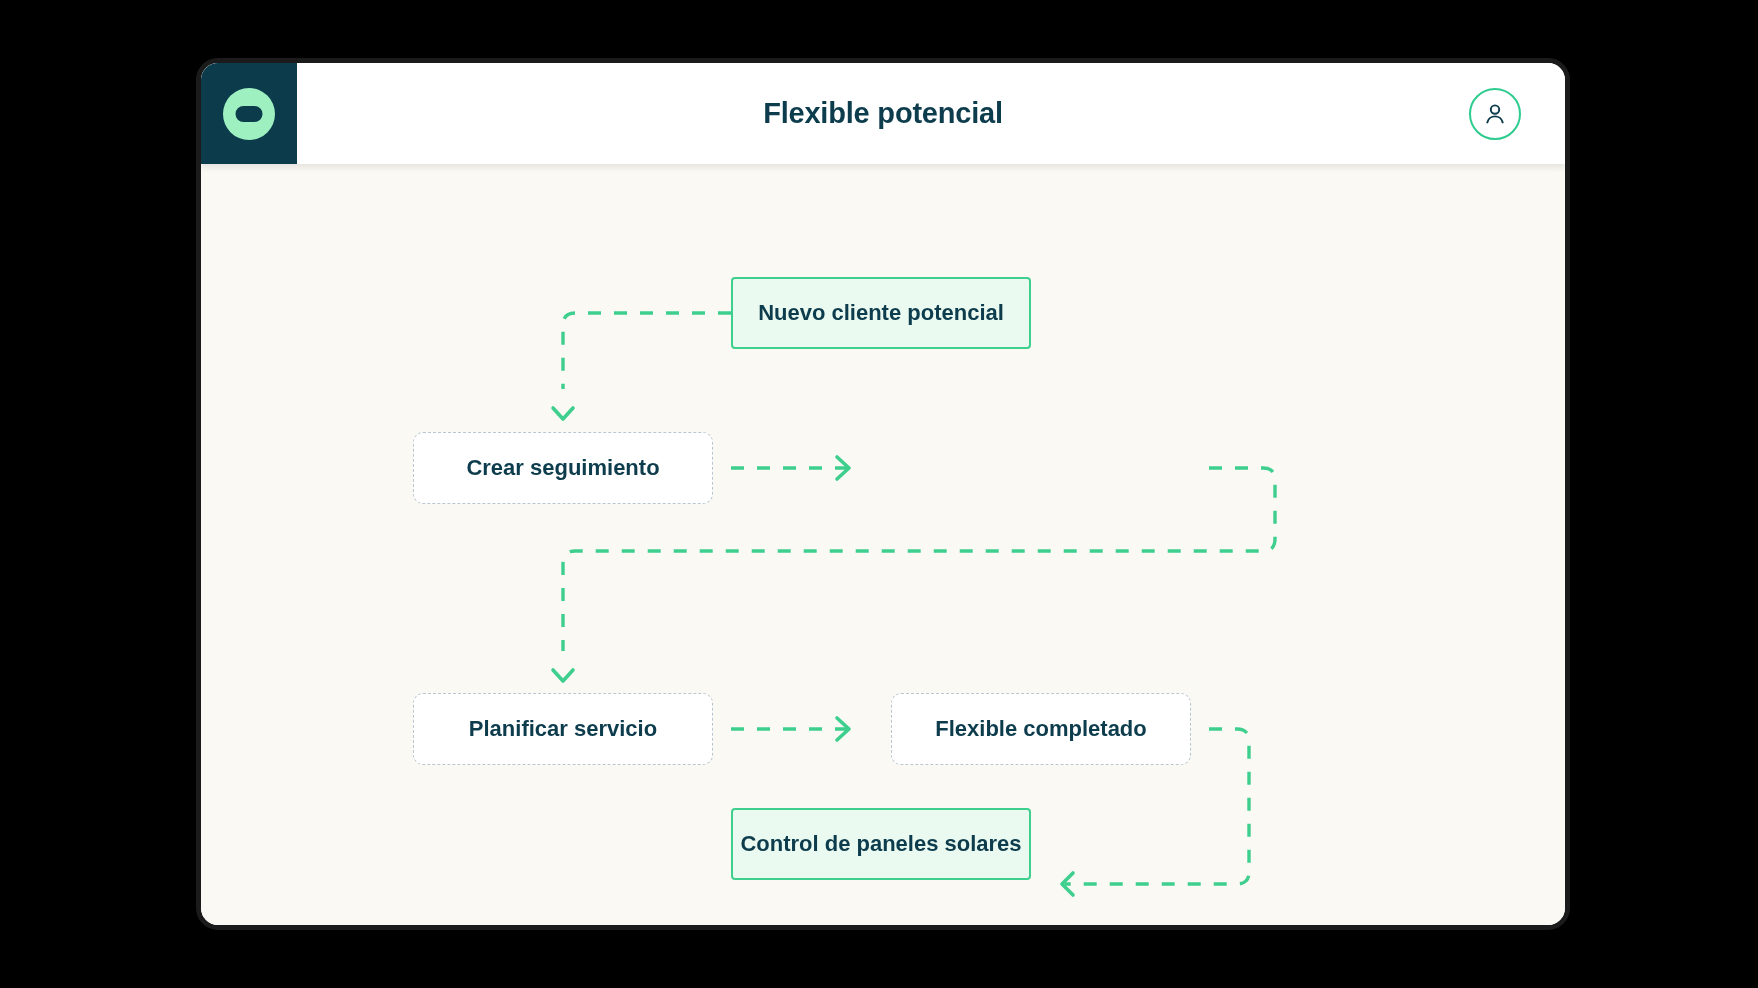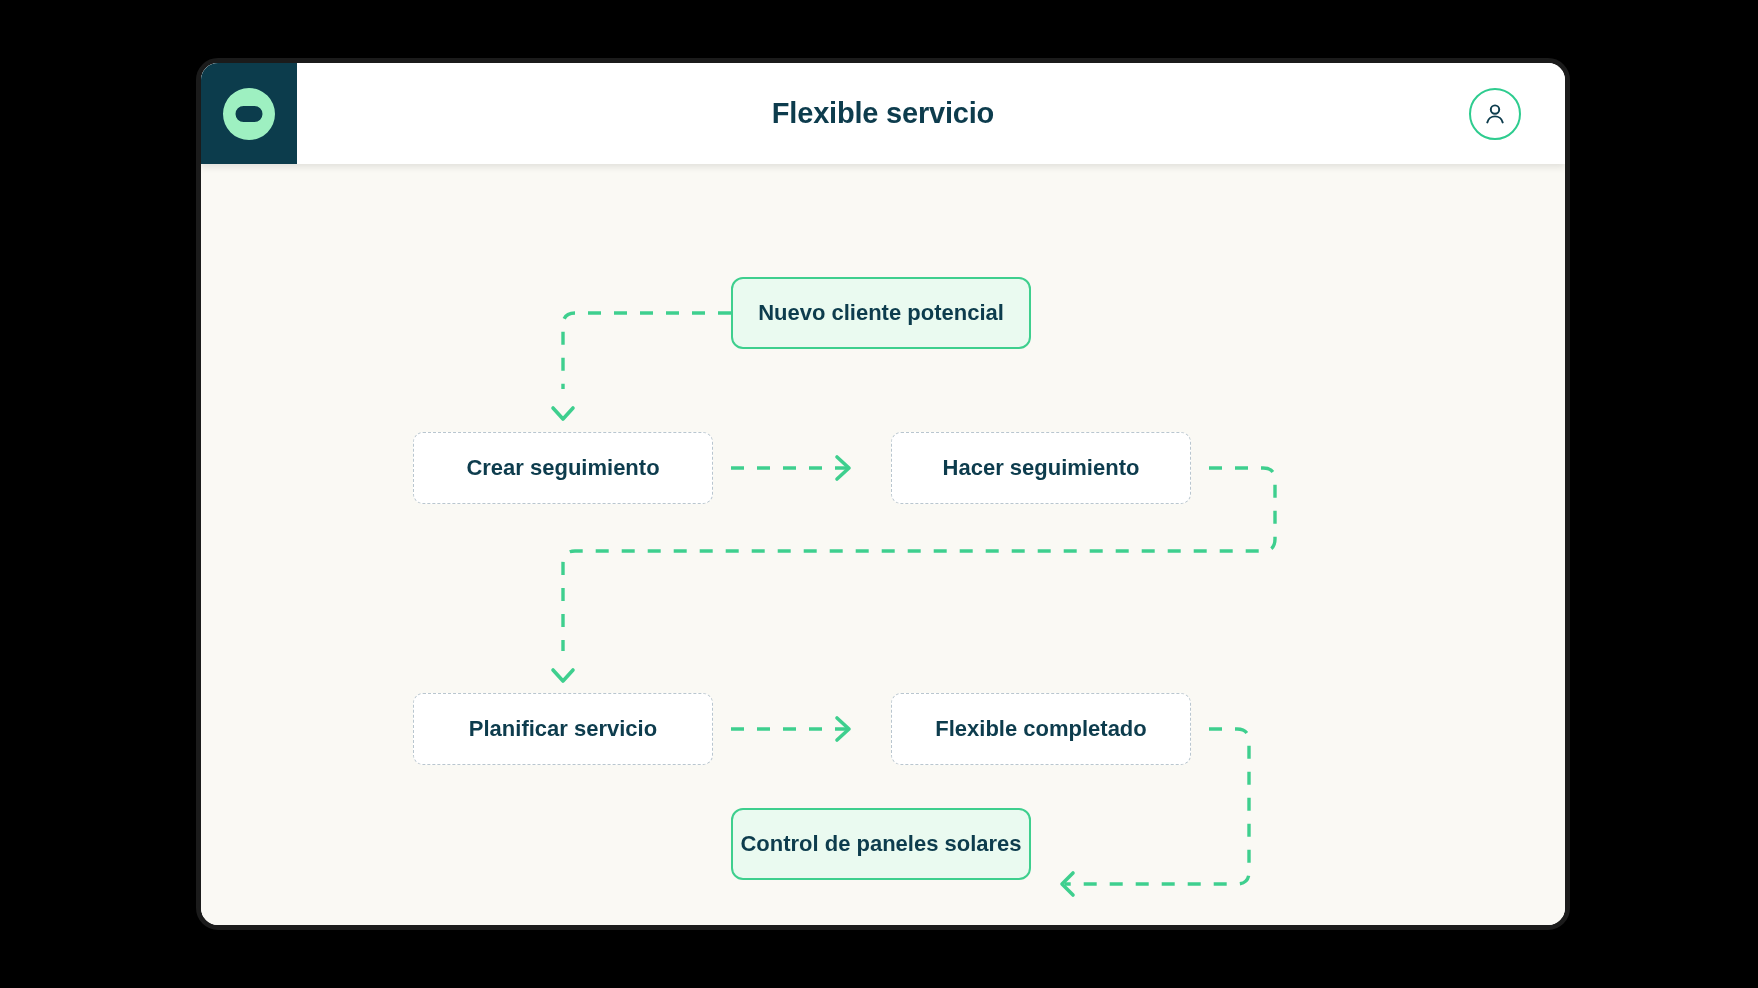--- a/index.html
+++ b/index.html
@@ -121,21 +121,21 @@
     font-weight: bold;
     color: #0d3c4d;
     white-space: nowrap;
     cursor: pointer;
     z-index: 3;
   }
 
   .node.solid {
     background: #eafaf0;
     border: 2.4px solid #3ecf8e;
-    border-radius: 12px;
+    border-radius: 4px;
   }
 
   .node.dashed {
     background: #ffffff;
     border: 1.8px dashed #b9c6cf;
     border-radius: 10px;
   }
 
   #node-nuevo    { left: 530px; top: 113px; width: 300px; height: 72px; }
   #node-crear    { left: 212px; top: 268px; width: 300px; height: 72px; }
@@ -153,21 +153,21 @@
 
     <div id="app-header">
 
       <div id="logo-tile">
         <svg id="logo-mark" width="56" height="56" viewBox="0 0 56 56">
           <path fill="#9ef0c1" d="M28 2A26 26 0 1 0 28 54A26 26 0 1 0 28 2Z
                    M22.5 20h11a8 8 0 0 1 0 16h-11a8 8 0 0 1 0-16Z" fill-rule="evenodd"></path>
         </svg>
       </div>
 
-      <div id="header-title">Flexible servicio</div>
+      <div id="header-title">Flexible potencial</div>
 
       <div id="avatar-button">
         <svg width="28" height="28" viewBox="0 0 24 24">
           <circle cx="12" cy="8.2" r="3.6" fill="none" stroke="#0d3c4d" stroke-width="1.7"></circle>
           <path d="M5.4 19.2a6.8 6.8 0 0 1 13.2 0" fill="none" stroke="#0d3c4d" stroke-width="1.7" stroke-linecap="round"></path>
         </svg>
       </div>
     </div>
 
     <div id="workflow-canvas">
@@ -194,21 +194,20 @@
           <polyline points="352,506 362,517 372,506"></polyline>
           <polyline points="636,554 648,565 636,576"></polyline>
           <polyline points="872,709 861,720 872,731"></polyline>
         </g>
       </svg>
 
       <div class="node solid" id="node-nuevo">Nuevo cliente potencial</div>
 
       <div class="node dashed" id="node-crear">Crear seguimiento</div>
 
-      <div class="node dashed" id="node-hacer">Hacer seguimiento</div>
 
       <div class="node dashed" id="node-planif">Planificar servicio</div>
 
       <div class="node dashed" id="node-servcomp">Flexible completado</div>
 
       <div class="node solid" id="node-control">Control de paneles solares</div>
 
     </div>
   </div>
 </div>

